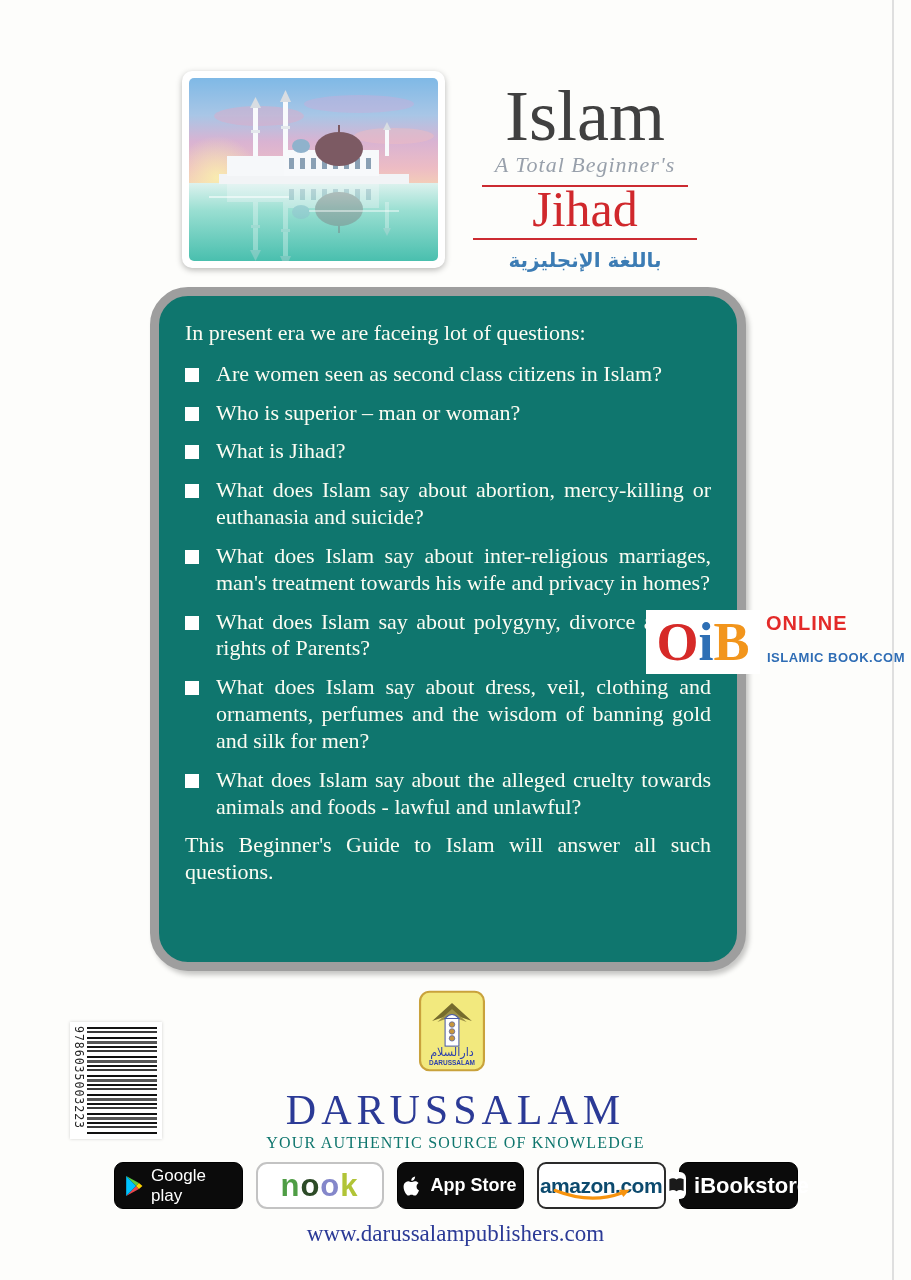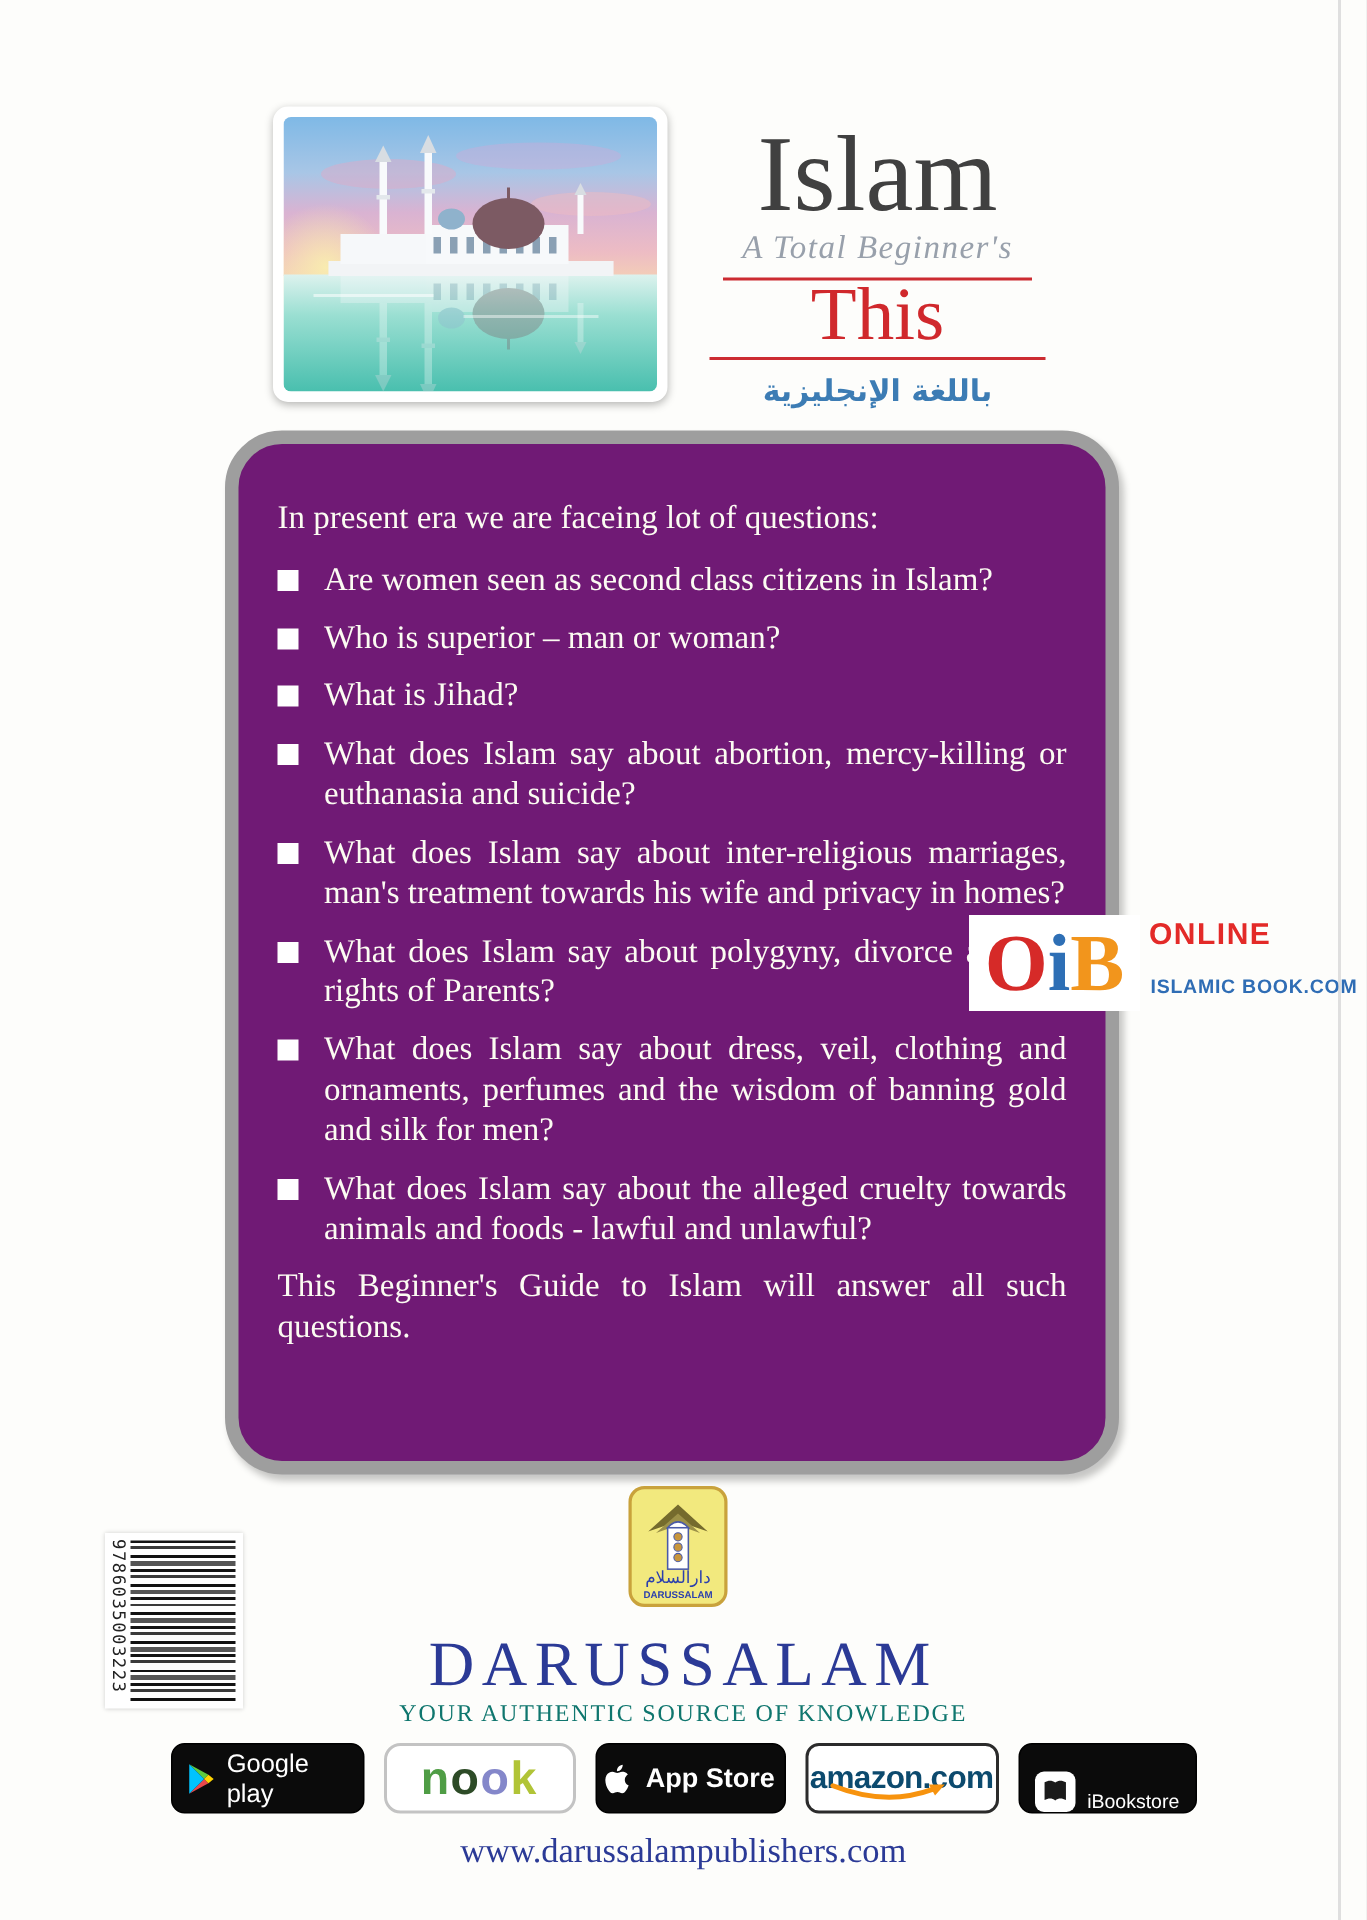--- a/index.html
+++ b/index.html
@@ -15,22 +15,22 @@
   .title-block{left:448px;top:82px;width:274px;text-align:center;}
   .title-islam{font-size:72px;line-height:.95;color:#404040;}
   .title-sub{font-size:22px;font-style:italic;color:#98a0ab;letter-spacing:1px;margin-top:2px;}
   .rule{height:2px;background:#cc2b31;margin:0 auto;}
   .rule-top{width:206px;margin-top:7px;}
   .title-guide{font-size:50px;line-height:1.02;color:#d0282c;margin-top:-3px;}
   .rule-bottom{width:224px;margin-top:3px;margin-bottom:8px;}
   .title-arabic{font-size:20px;font-weight:bold;color:#3c7cb4;font-family:"DejaVu Sans",sans-serif;}
 
   
-  .green-box{left:150px;top:287px;width:526px;min-height:628px;background:#701a75;
-             border:9px solid #9e9e9e;border-radius:38px;padding:36px 26px 14px 26px;
+  .green-box{left:150px;top:287px;width:526px;min-height:628px;background:#0f766e;
+             border:9px solid #9e9e9e;border-radius:38px;padding:24px 26px 14px 26px;
              color:#fcfcf2;font-size:22px;line-height:1.22;
              box-shadow:3px 4px 5px rgba(0,0,0,.22);}
   .gb-intro{margin-bottom:14px;}
   .gb-list{list-style:none;margin:0;padding:0;}
   .q-item{display:flex;gap:17px;margin-bottom:12px;}
   .bullet{flex:0 0 14px;width:14px;height:14px;background:#fff;margin-top:7px;}
   .q-text{flex:1;text-align:justify;text-align-last:left;}
   .gb-closing{margin-top:2px;text-align:justify;text-align-last:left;}
 
   
@@ -70,21 +70,21 @@
          box-sizing:border-box;}
   .badge-dark{background:#0b0b0b;color:#fff;border:1px solid #000;}
   .badge-light{background:#fff;}
   .b-gp{width:129px;gap:8px;padding:0 10px;font-size:17px;}
   .b-nook{width:128px;border:2px solid #c3c3c3;border-radius:11px;font-size:31px;font-weight:bold;
           letter-spacing:1px;}
   .b-app{width:127px;gap:8px;font-size:18px;font-weight:bold;}
   .b-amz{width:129px;border:2px solid #2b2b2b;position:relative;font-size:21px;font-weight:bold;
          color:#0c4a6e;letter-spacing:-.5px;}
   .b-amz .swoosh{position:absolute;left:13px;bottom:5px;}
-  .b-ibk{width:119px;gap:8px;font-size:13px;font-weight:normal;align-items:flex-end;}
+  .b-ibk{width:119px;gap:8px;font-size:22px;font-weight:bold;}
   .ibk-icon{width:27px;height:27px;background:#fff;border-radius:6px;display:flex;
             align-items:center;justify-content:center;}
 
   .site-url{left:0;right:0;top:1221px;text-align:center;font-size:23px;color:#2b3a96;}
 
   .scan-edge{left:892px;top:0;width:2px;height:1280px;background:#d0d0d0;opacity:.65;}
 </style>
 </head>
 <body>
 
@@ -146,21 +146,21 @@
       <rect x="20" y="118" width="80" height="2" fill="#fff" opacity=".55"></rect>
       <rect x="120" y="132" width="90" height="2" fill="#fff" opacity=".45"></rect>
       <use href="#mosque"></use>
     </svg>
   </div>
 
   <div class="abs title-block">
     <div class="title-islam">Islam</div>
     <div class="title-sub">A Total Beginner's</div>
     <div class="rule rule-top"></div>
-    <div class="title-guide">This</div>
+    <div class="title-guide">Jihad</div>
     <div class="rule rule-bottom"></div>
     <div class="title-arabic">باللغة الإنجليزية</div>
   </div>
 
   <div class="abs green-box">
     <div class="gb-intro">In present era we are faceing lot of questions:</div>
     <ul class="gb-list">
       <li class="q-item">
           <span class="bullet"></span>
           <span class="q-text">Are women seen as second class citizens in Islam?</span>

